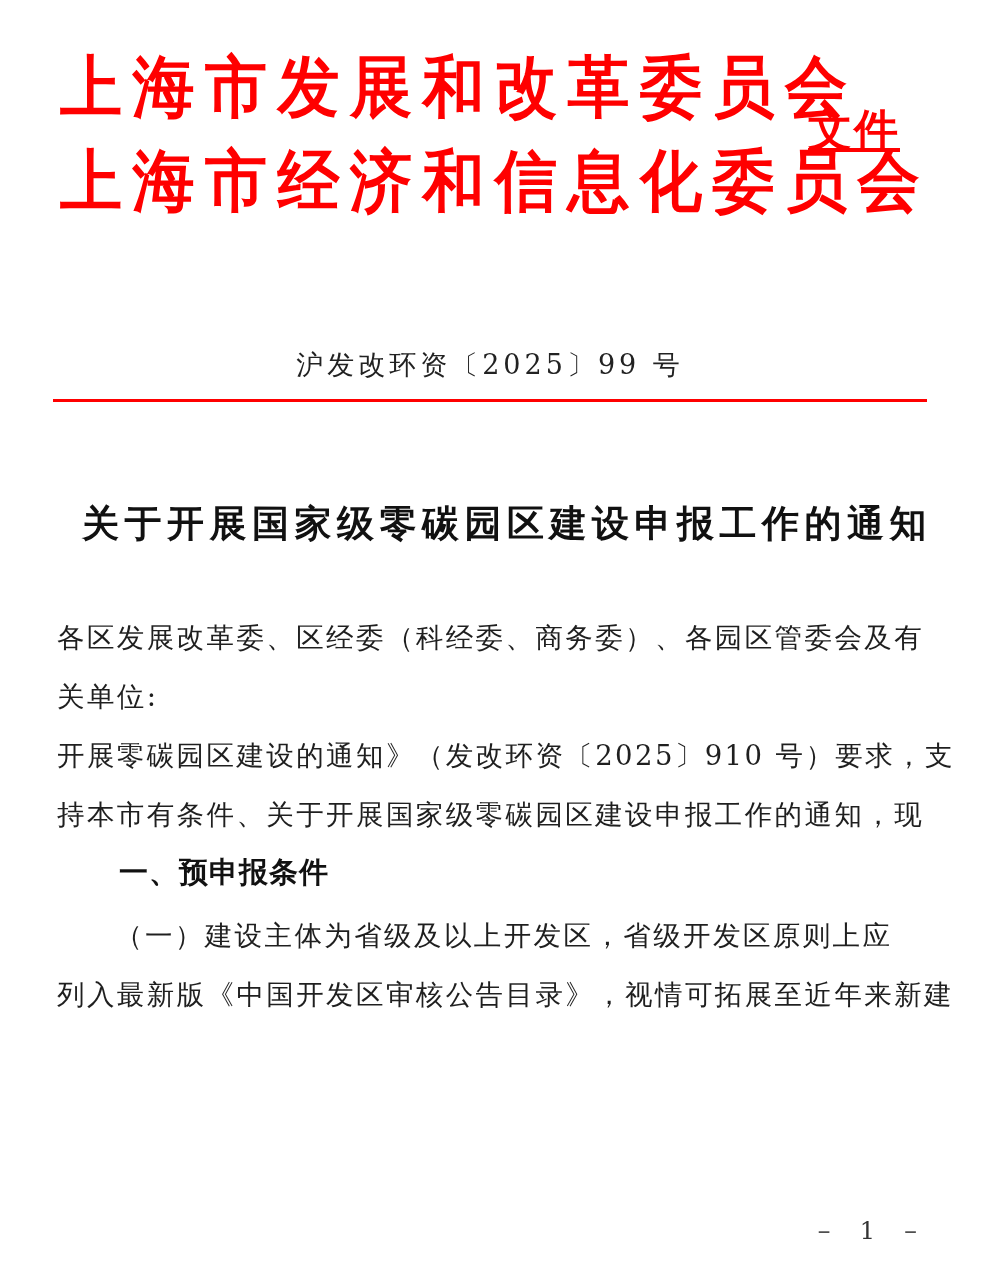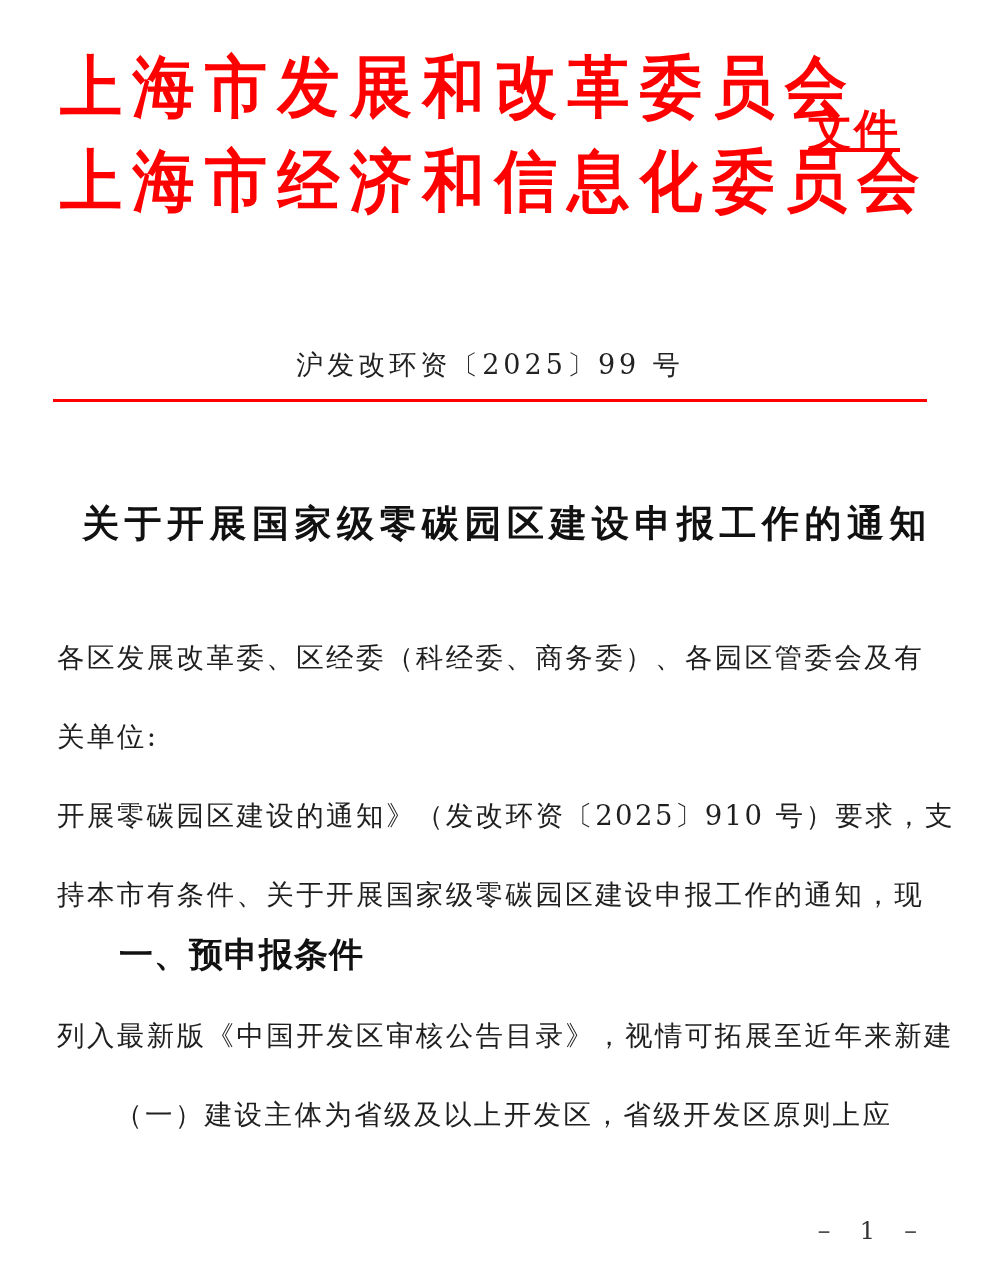--- a/index.html
+++ b/index.html
@@ -17,24 +17,24 @@
 
   .doc-number { position: absolute; left: 0; width: 980px; top: 345px; text-align: center;
                 font-size: 27px; line-height: 40px; letter-spacing: 4px; color: #222; }
   .red-rule { position: absolute; left: 53px; width: 874px; top: 399px; height: 3px; background: #ff0000; }
 
   .title { position: absolute; left: 62px; width: 870px; top: 498px; font-weight: bold;
            font-size: 37px; line-height: 50px; letter-spacing: 5.5px; white-space: nowrap; color: #111; text-align: right; }
 
   .body { position: absolute; left: 57px; top: 614px; width: 880px; }
   .line { height: 59px; font-size: 27.5px; line-height: 46px; letter-spacing: 2.4px;
-          white-space: nowrap; color: #1f1f1f; margin-top: 20px; }
+          white-space: nowrap; color: #1f1f1f; }
   .indent { padding-left: 60px; }
-  .heading { height: 62px; font-size: 34px; line-height: 50px; font-weight: bold;
-             font-family: Liberation Serif, serif; padding-left: 62px; letter-spacing: 1px; color: #111; }
+  .heading { height: 62px; font-size: 29px; line-height: 50px; font-weight: bold;
+             font-family: Liberation Mono, monospace; padding-left: 62px; letter-spacing: 1px; color: #111; }
 
   .page-num { position: absolute; left: 812px; top: 1215px; font-size: 24px; color: #333;
               letter-spacing: 8px; white-space: nowrap; }
 </style>
 </head>
 <body>
 
 <div>
   <div class="header-org l1">上海市发展和改革委员会</div>
   <div class="header-org l2">上海市经济和信息化委员会</div>
@@ -50,18 +50,18 @@
   <div>
     <div class="line">各区发展改革委、区经委（科经委、商务委）、各园区管委会及有</div>
     <div class="line">关单位:</div>
   </div>
   <div>
     <div class="line">开展零碳园区建设的通知》（发改环资〔2025〕910 号）要求，支</div>
     <div class="line">持本市有条件、关于开展国家级零碳园区建设申报工作的通知，现</div>
   </div>
   <div class="heading">一、预申报条件</div>
   <div>
+    <div class="line indent" style="padding-left:58px">（一）建设主体为省级及以上开发区，省级开发区原则上应</div>
     <div class="line">列入最新版《中国开发区审核公告目录》，视情可拓展至近年来新建</div>
-    <div class="line indent" style="padding-left:58px">（一）建设主体为省级及以上开发区，省级开发区原则上应</div>
   </div>
 </div>
 
 <div class="page-num">－ 1 －</div>
 
 </body></html>

